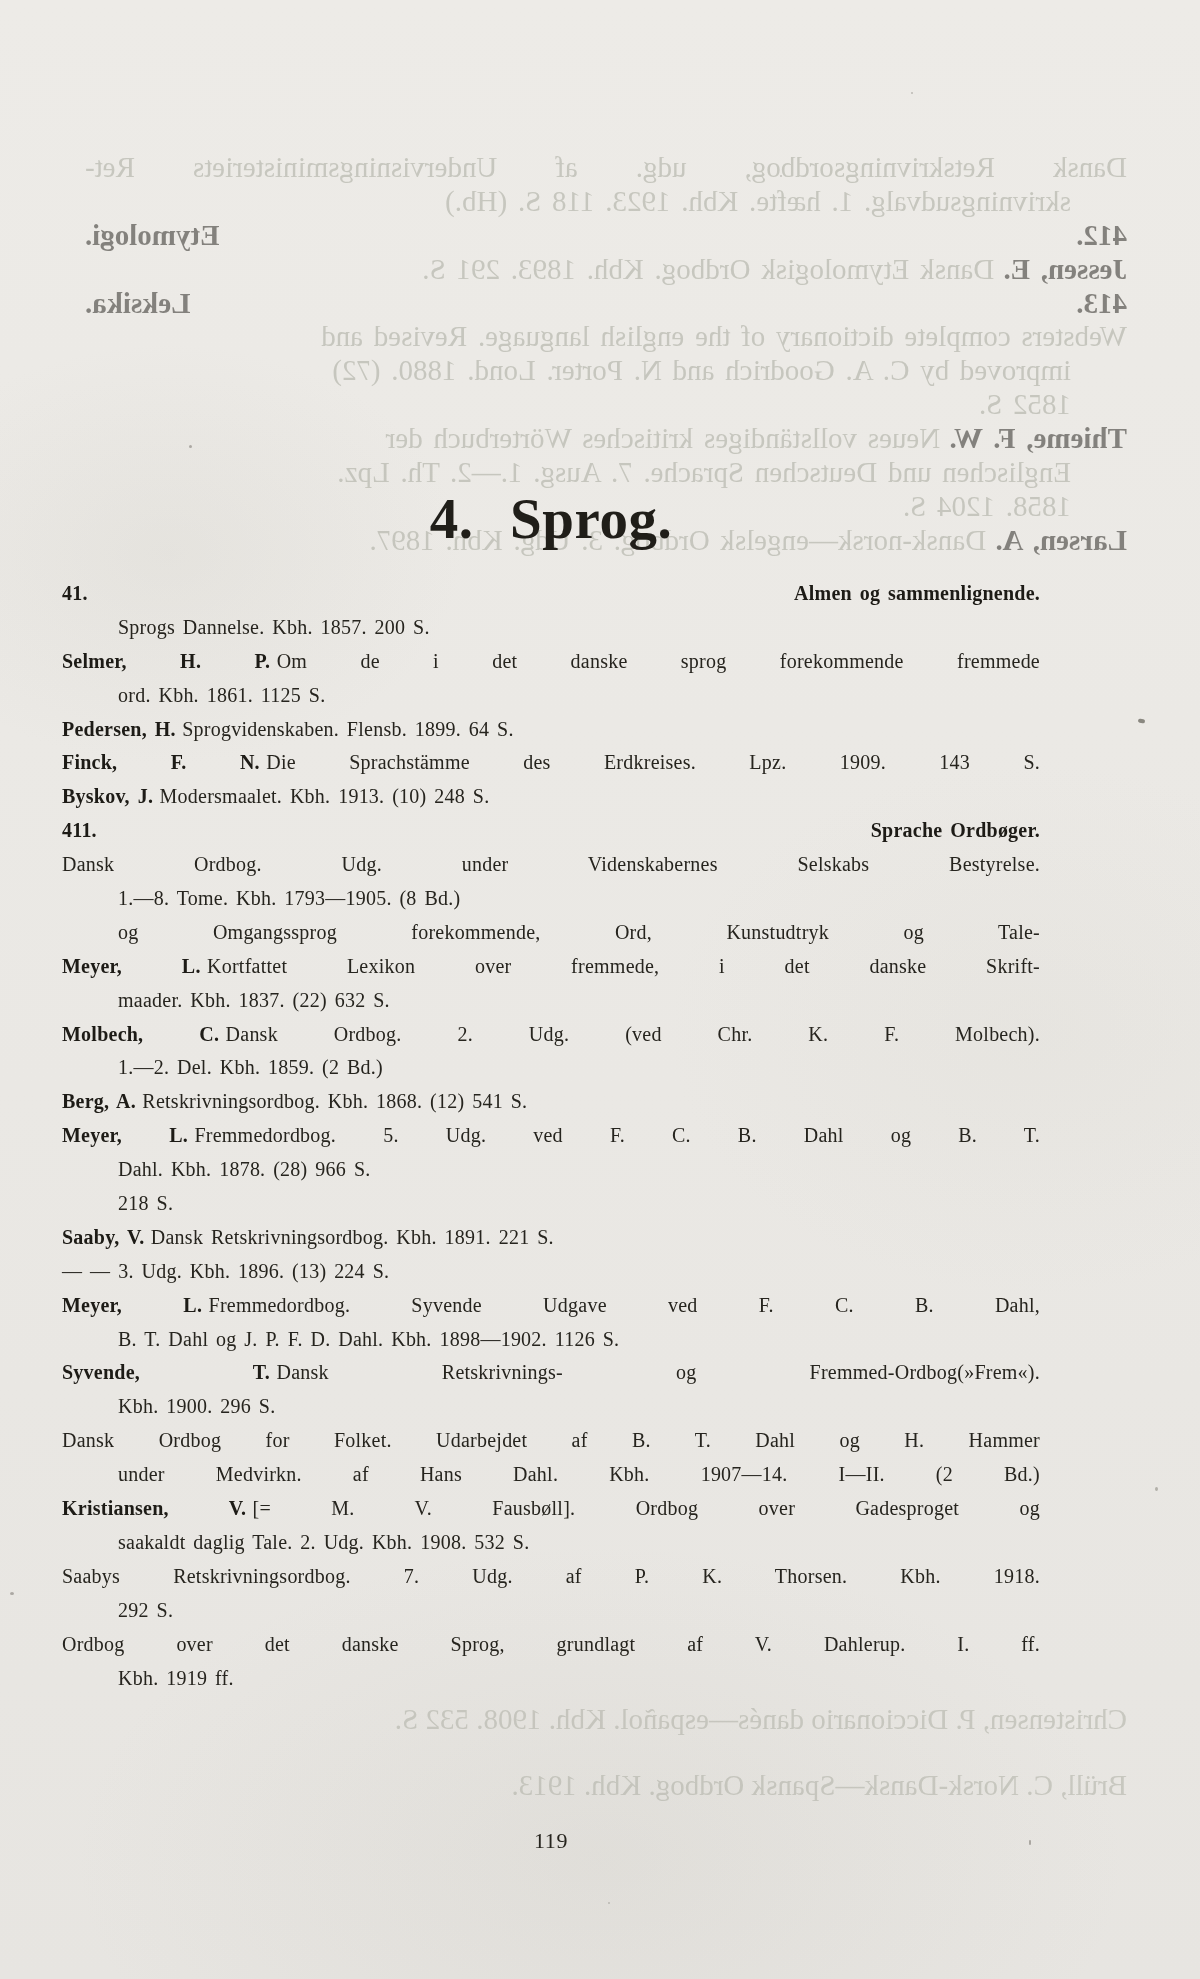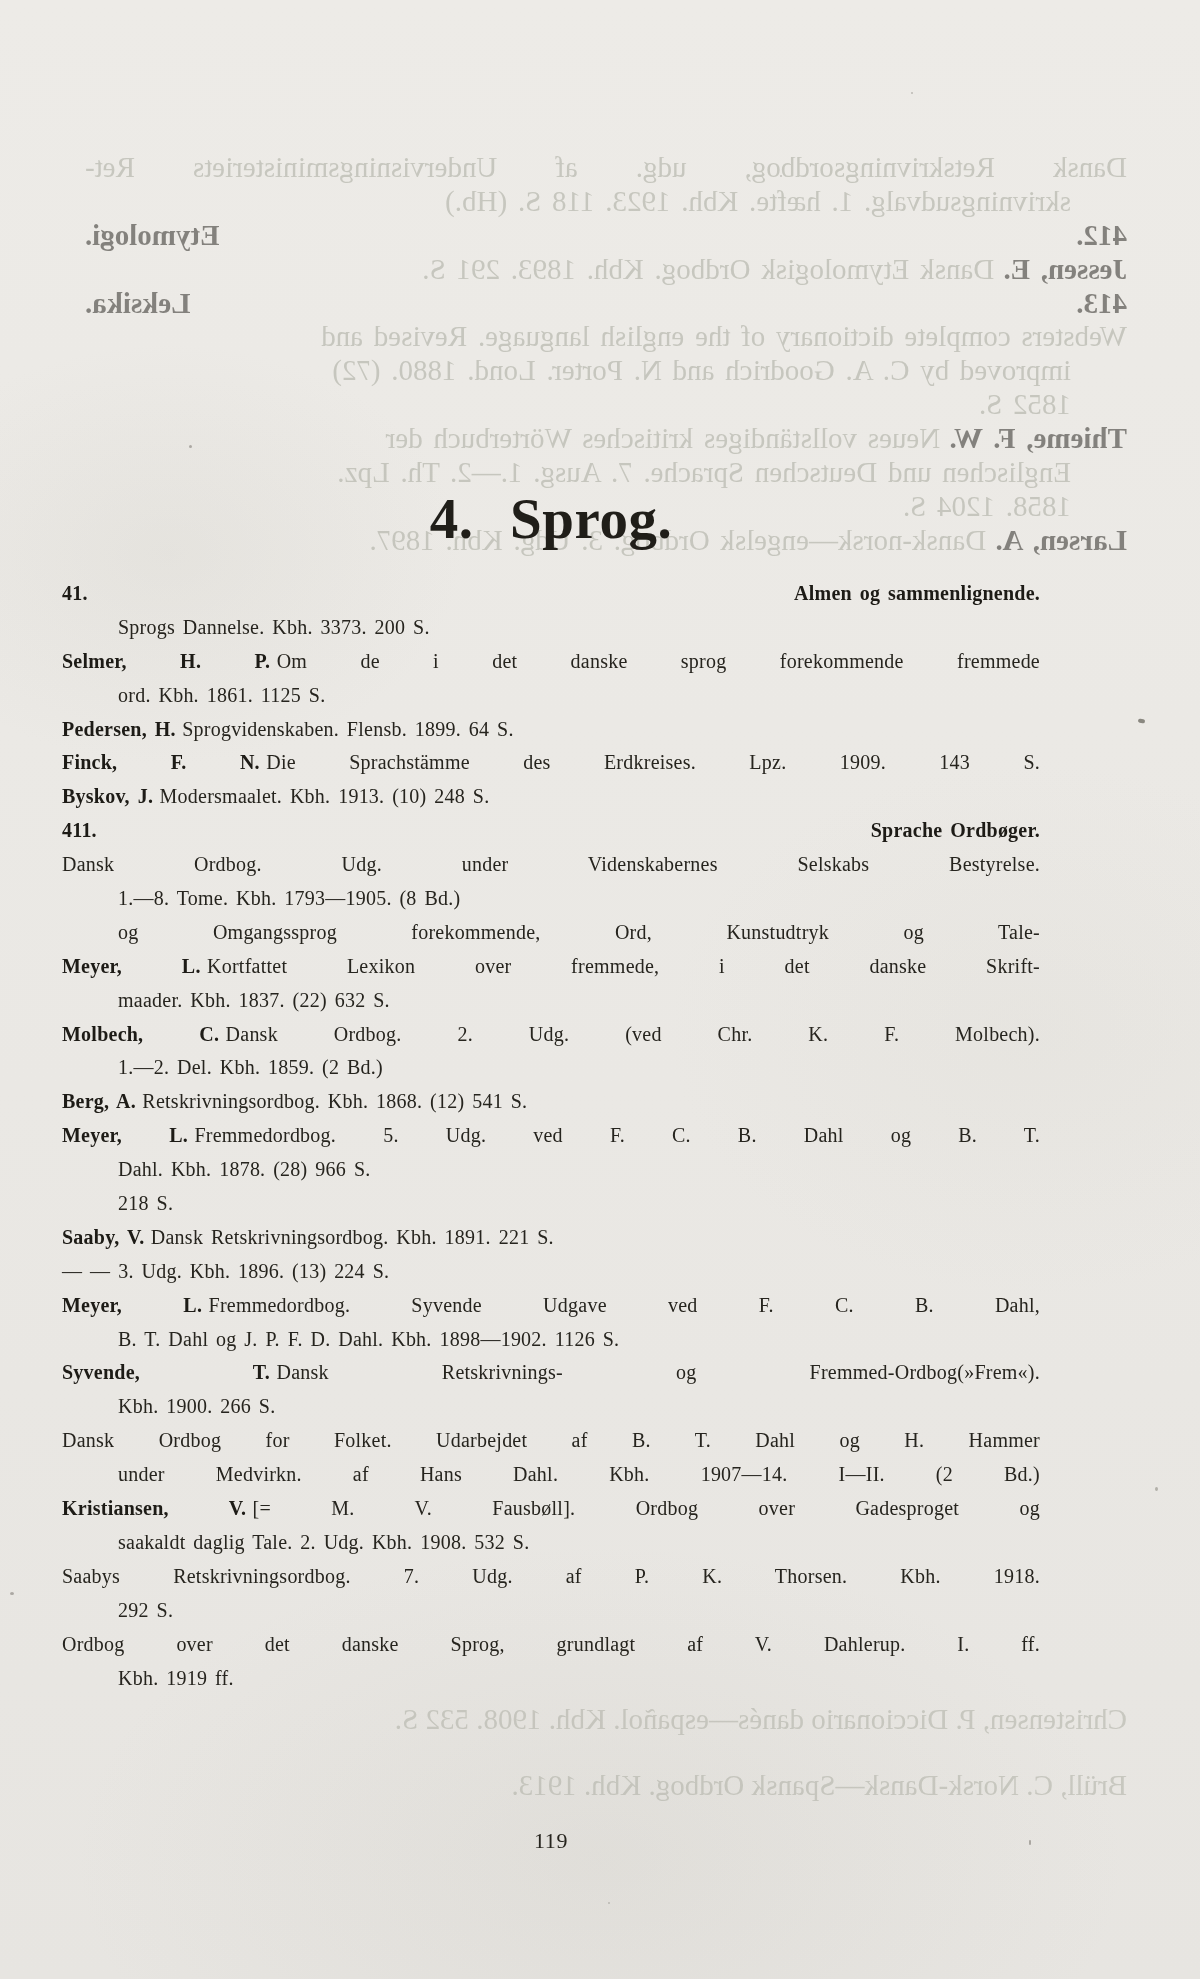--- a/index.html
+++ b/index.html
@@ -118,21 +118,21 @@
   <div class="ghost-bottom-line ghost-bottom-1">Christensen, P. Diccionario danés—español. Kbh. 1908. 532 S.</div>
   <div class="ghost-bottom-line ghost-bottom-2">Brüll, C. Norsk-Dansk—Spansk Ordbog. Kbh. 1913.</div>
 
   <div class="heading">4. Sprog.</div>
 
   <div class="bib" id="bib">
       <div class="line section-row">
         <span class="b">41.</span>
         <span class="b">Almen og sammenlignende.</span>
       </div>
-      <div class="line indent">Sprogs Dannelse. Kbh. 3373. 200 S.</div>
+      <div class="line indent">Sprogs Dannelse. Kbh. 1857. 200 S.</div>
       <div class="line justify"><span class="b">Selmer, H. P.</span>Om de i det danske sprog forekommende fremmede</div>
       <div class="line indent">ord. Kbh. 1861. 1125 S.</div>
       <div class="line"><span class="b">Pedersen, H.</span>Sprogvidenskaben. Flensb. 1899. 64 S.</div>
       <div class="line justify"><span class="b">Finck, F. N.</span>Die Sprachstämme des Erdkreises. Lpz. 1909. 143 S.</div>
       <div class="line"><span class="b">Byskov, J.</span>Modersmaalet. Kbh. 1913. (10) 248 S.</div>
       <div class="line section-row">
         <span class="b">411.</span>
         <span class="b">Sprache Ordbøger.</span>
       </div>
       <div class="line justify">Dansk Ordbog. Udg. under Videnskabernes Selskabs Bestyrelse.</div>
@@ -144,21 +144,21 @@
       <div class="line indent">1.—2. Del. Kbh. 1859. (2 Bd.)</div>
       <div class="line"><span class="b">Berg, A.</span>Retskrivningsordbog. Kbh. 1868. (12) 541 S.</div>
       <div class="line justify"><span class="b">Meyer, L.</span>Fremmedordbog. 5. Udg. ved F. C. B. Dahl og B. T.</div>
       <div class="line indent">Dahl. Kbh. 1878. (28) 966 S.</div>
       <div class="line indent">218 S.</div>
       <div class="line"><span class="b">Saaby, V.</span>Dansk Retskrivningsordbog. Kbh. 1891. 221 S.</div>
       <div class="line">— — 3. Udg. Kbh. 1896. (13) 224 S.</div>
       <div class="line justify"><span class="b">Meyer, L.</span>Fremmedordbog. Syvende Udgave ved F. C. B. Dahl,</div>
       <div class="line indent">B. T. Dahl og J. P. F. D. Dahl. Kbh. 1898—1902. 1126 S.</div>
       <div class="line justify"><span class="b">Syvende, T.</span>Dansk Retskrivnings- og Fremmed-Ordbog(»Frem«).</div>
-      <div class="line indent">Kbh. 1900. 266 S.</div>
+      <div class="line indent">Kbh. 1900. 296 S.</div>
       <div class="line justify">Dansk Ordbog for Folket. Udarbejdet af B. T. Dahl og H. Hammer</div>
       <div class="line indent justify">under Medvirkn. af Hans Dahl. Kbh. 1907—14. I—II. (2 Bd.)</div>
       <div class="line justify"><span class="b">Kristiansen, V.</span>[= M. V. Fausbøll]. Ordbog over Gadesproget og</div>
       <div class="line indent">saakaldt daglig Tale. 2. Udg. Kbh. 1908. 532 S.</div>
       <div class="line justify">Saabys Retskrivningsordbog. 7. Udg. af P. K. Thorsen. Kbh. 1918.</div>
       <div class="line indent">292 S.</div>
       <div class="line justify">Ordbog over det danske Sprog, grundlagt af V. Dahlerup. I. ff.</div>
       <div class="line indent">Kbh. 1919 ff.</div>
     </div>
 

